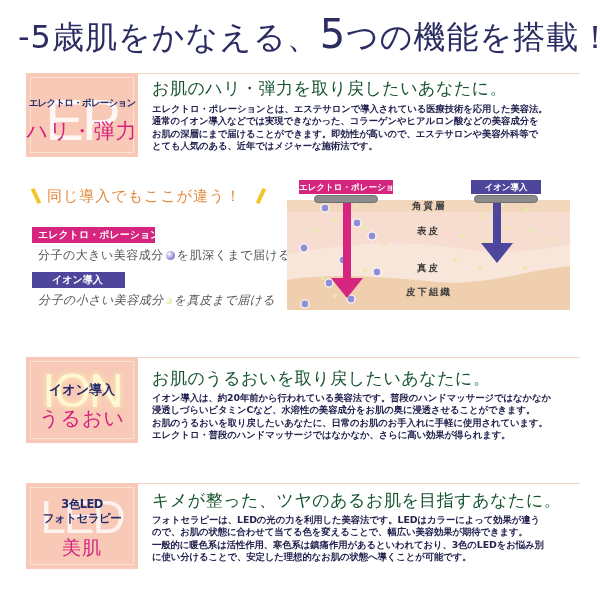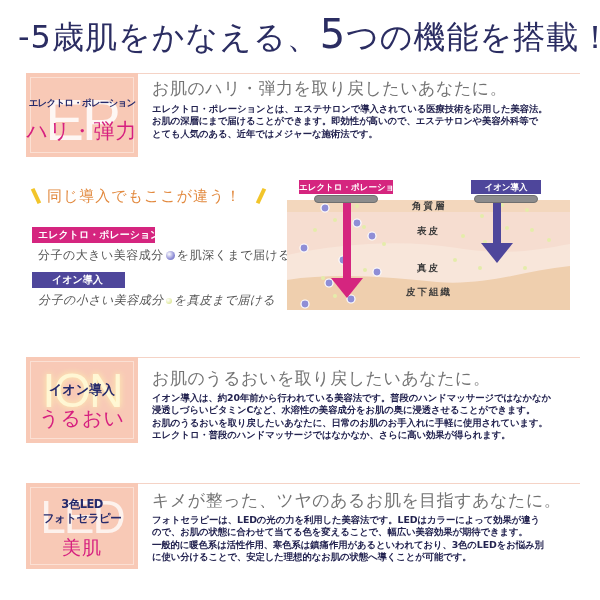--- a/index.html
+++ b/index.html
@@ -33,21 +33,21 @@
   }
   .feature .badge .sub {
     position: absolute; left: 0; right: 0; text-align: center; color: #262a6b;
     font-weight: bold; white-space: nowrap;
   }
   .feature .badge .main {
     position: absolute; left: 0; right: 0; text-align: center; color: #d61f7f;
     white-space: nowrap;
   }
   .feature .headline {
-    position: absolute; left: 126px; color: #737373; font-size: 17px; white-space: nowrap;
+    position: absolute; left: 126px; color: #14532d; font-size: 17px; white-space: nowrap;
     letter-spacing: 0.5px;
   }
   .feature .body {
     position: absolute; left: 126px; width: 430px; color: #232350;
     font-size: 9.4px; line-height: 12.4px; font-weight: bold; letter-spacing: -0.1px;
   }
   .feature .body p { white-space: nowrap; }
 
   
   .compare-title {
@@ -104,20 +104,21 @@
   <div class="top-line"></div>
   <div class="badge" style="height:84px;">
     <div class="inner"></div>
     <div class="ghost" style="top:17px;font-size:58px;line-height:60px;">EP</div>
     <div class="sub" style="top:24px;font-size:9.5px;letter-spacing:-0.8px;">エレクトロ・ポレーション</div>
     <div class="main" style="top:44px;font-size:21px;letter-spacing:1px;">ハリ・弾力</div>
   </div>
   <div class="headline" style="top:4px;">お肌のハリ・弾力を取り戻したいあなたに。</div>
   <div class="body" style="top:30px;">
     <p>エレクトロ・ポレーションとは、エステサロンで導入されている医療技術を応用した美容法。</p>
+    <p>通常のイオン導入などでは実現できなかった、コラーゲンやヒアルロン酸などの美容成分を</p>
     <p>お肌の深層にまで届けることができます。即効性が高いので、エステサロンや美容外科等で</p>
     <p>とても人気のある、近年ではメジャーな施術法です。</p>
   </div>
 </section>
 
 <div class="spark l"></div>
 <div class="compare-title">同じ導入でもここが違う！</div>
 <div class="spark r"></div>
 
 <div class="label-bar ep">エレクトロ・ポレーション</div>

